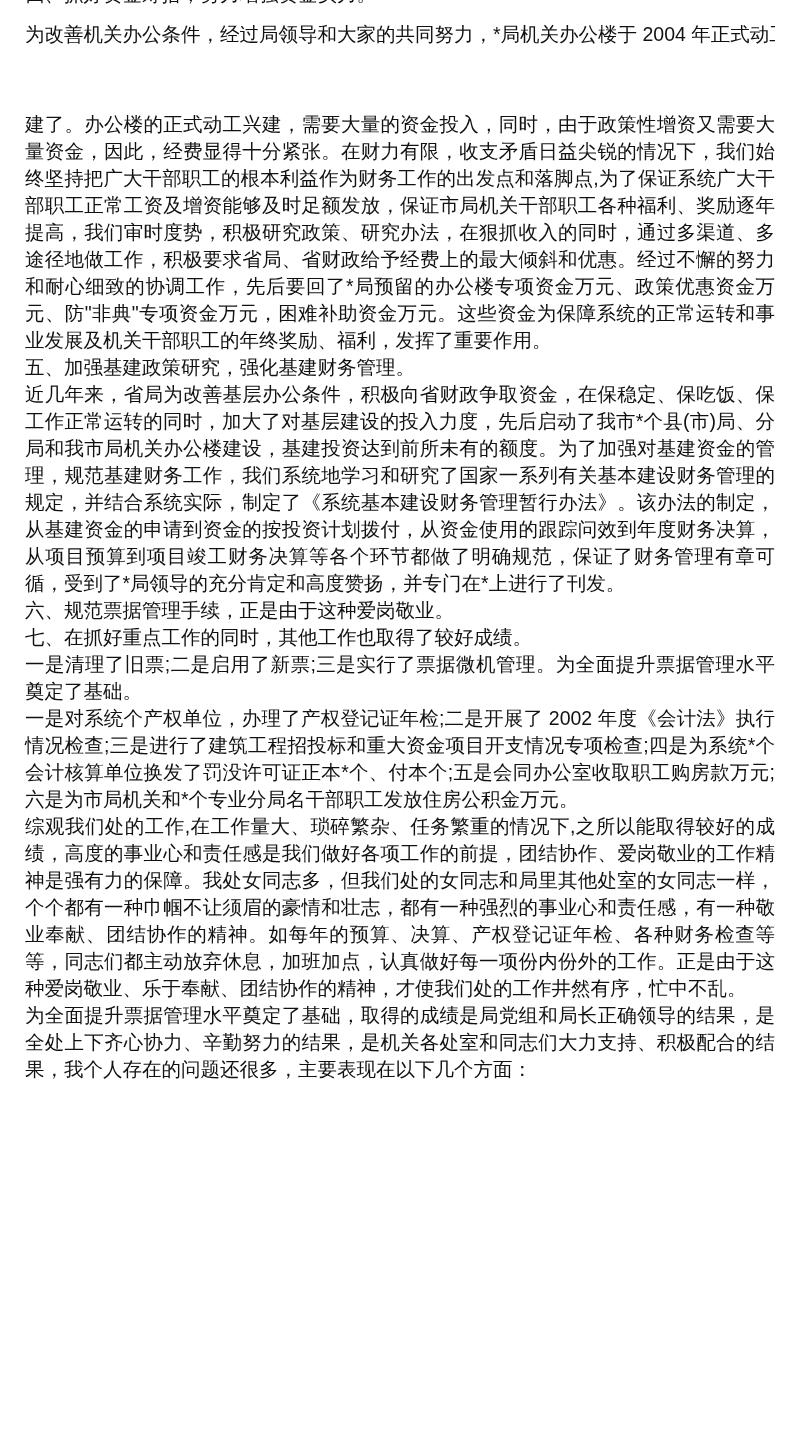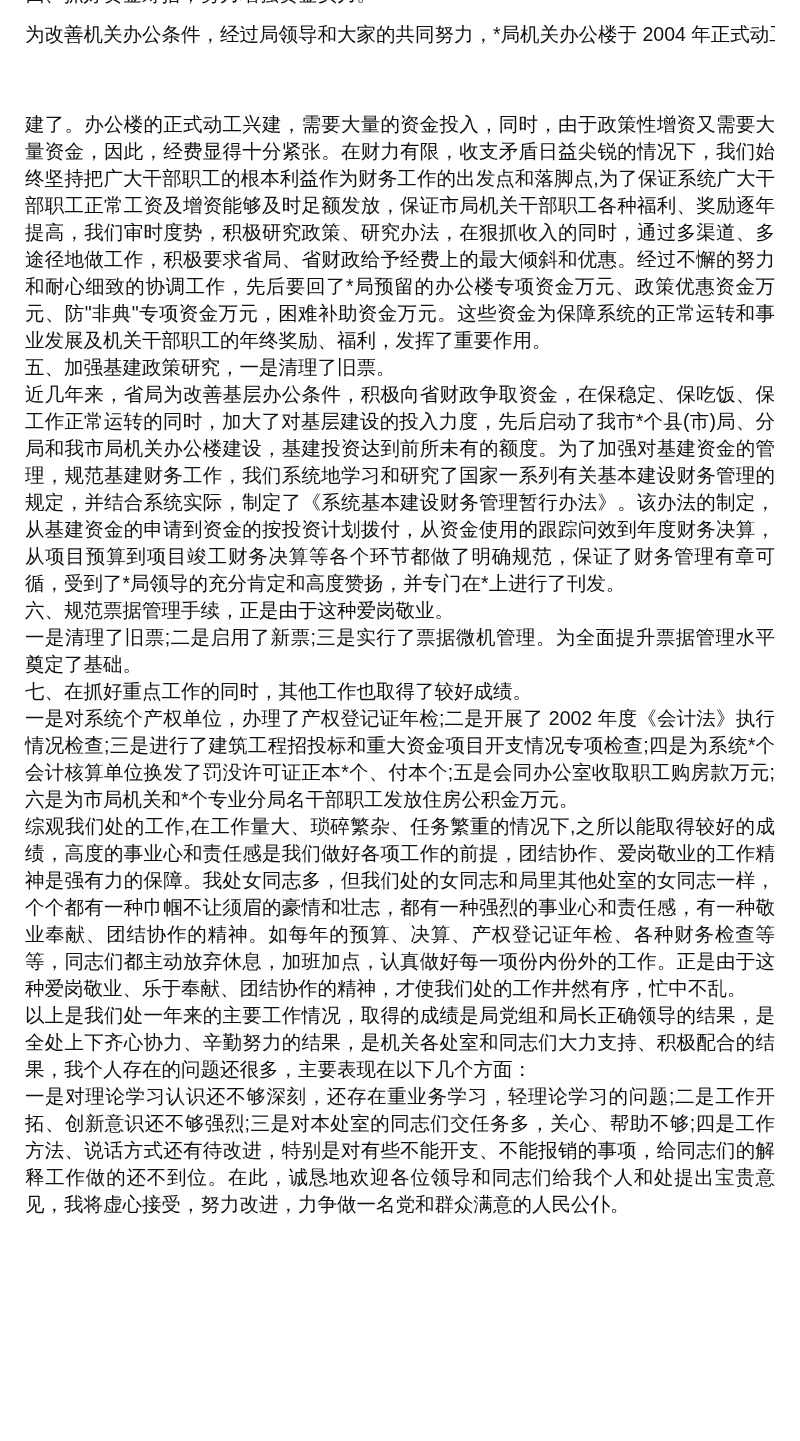--- a/index.html
+++ b/index.html
@@ -45,31 +45,30 @@
 <div class="doc-page">
 
   <div class="para clipped-heading">四、抓好资金筹措，努力增强资金实力。</div>
 
   <div class="para single-line">为改善机关办公条件，经过局领导和大家的共同努力，*局机关办公楼于 2004 年正式动工兴</div>
 
   <div class="gap-spacer"></div>
 
   <div class="para">建了。办公楼的正式动工兴建，需要大量的资金投入，同时，由于政策性增资又需要大量资金，因此，经费显得十分紧张。在财力有限，收支矛盾日益尖锐的情况下，我们始终坚持把广大干部职工的根本利益作为财务工作的出发点和落脚点,为了保证系统广大干部职工正常工资及增资能够及时足额发放，保证市局机关干部职工各种福利、奖励逐年提高，我们审时度势，积极研究政策、研究办法，在狠抓收入的同时，通过多渠道、多途径地做工作，积极要求省局、省财政给予经费上的最大倾斜和优惠。经过不懈的努力和耐心细致的协调工作，先后要回了*局预留的办公楼专项资金万元、政策优惠资金万元、防"非典"专项资金万元，困难补助资金万元。这些资金为保障系统的正常运转和事业发展及机关干部职工的年终奖励、福利，发挥了重要作用。</div>
 
-  <div class="para">五、加强基建政策研究，一是清理了旧票。</div>
+  <div class="para">五、加强基建政策研究，强化基建财务管理。</div>
 
   <div class="para">近几年来，省局为改善基层办公条件，积极向省财政争取资金，在保稳定、保吃饭、保工作正常运转的同时，加大了对基层建设的投入力度，先后启动了我市*个县(市)局、分局和我市局机关办公楼建设，基建投资达到前所未有的额度。为了加强对基建资金的管理，规范基建财务工作，我们系统地学习和研究了国家一系列有关基本建设财务管理的规定，并结合系统实际，制定了《系统基本建设财务管理暂行办法》。该办法的制定，从基建资金的申请到资金的按投资计划拨付，从资金使用的跟踪问效到年度财务决算，从项目预算到项目竣工财务决算等各个环节都做了明确规范，保证了财务管理有章可循，受到了*局领导的充分肯定和高度赞扬，并专门在*上进行了刊发。</div>
 
   <div class="para">六、规范票据管理手续，正是由于这种爱岗敬业。</div>
 
+  <div class="para">七、在抓好重点工作的同时，其他工作也取得了较好成绩。</div>
+
   <div class="para">一是清理了旧票;二是启用了新票;三是实行了票据微机管理。为全面提升票据管理水平奠定了基础。</div>
-
-  <div class="para">七、在抓好重点工作的同时，其他工作也取得了较好成绩。</div>
 
   <div class="para">一是对系统个产权单位，办理了产权登记证年检;二是开展了 2002 年度《会计法》执行情况检查;三是进行了建筑工程招投标和重大资金项目开支情况专项检查;四是为系统*个会计核算单位换发了罚没许可证正本*个、付本个;五是会同办公室收取职工购房款万元;六是为市局机关和*个专业分局名干部职工发放住房公积金万元。</div>
 
   <div class="para">综观我们处的工作,在工作量大、琐碎繁杂、任务繁重的情况下,之所以能取得较好的成绩，高度的事业心和责任感是我们做好各项工作的前提，团结协作、爱岗敬业的工作精神是强有力的保障。我处女同志多，但我们处的女同志和局里其他处室的女同志一样，个个都有一种巾帼不让须眉的豪情和壮志，都有一种强烈的事业心和责任感，有一种敬业奉献、团结协作的精神。如每年的预算、决算、产权登记证年检、各种财务检查等等，同志们都主动放弃休息，加班加点，认真做好每一项份内份外的工作。正是由于这种爱岗敬业、乐于奉献、团结协作的精神，才使我们处的工作井然有序，忙中不乱。</div>
 
-  <div class="para">以上是我们处一年来的主要工作情况，取得的成绩是局党组和局长正确领导的结果，是全处上下齐心协力、辛勤努力的结果，是机关各处室和同志们大力支持、积极配合的结果，我个人存在的问题还很多，主要表现在以下几个方面：</div>
+  <div class="para">为全面提升票据管理水平奠定了基础，取得的成绩是局党组和局长正确领导的结果，是全处上下齐心协力、辛勤努力的结果，是机关各处室和同志们大力支持、积极配合的结果，我个人存在的问题还很多，主要表现在以下几个方面：</div>
 
-  <div class="para">一是对理论学习认识还不够深刻，还存在重业务学习，轻理论学习的问题;二是工作开拓、创新意识还不够强烈;三是对本处室的同志们交任务多，关心、帮助不够;四是工作方法、说话方式还有待改进，特别是对有些不能开支、不能报销的事项，给同志们的解释工作做的还不到位。在此，诚恳地欢迎各位领导和同志们给我个人和处提出宝贵意见，我将虚心接受，努力改进，力争做一名党和群众满意的人民公仆。</div>
 
 </div>
 
 </body></html>

